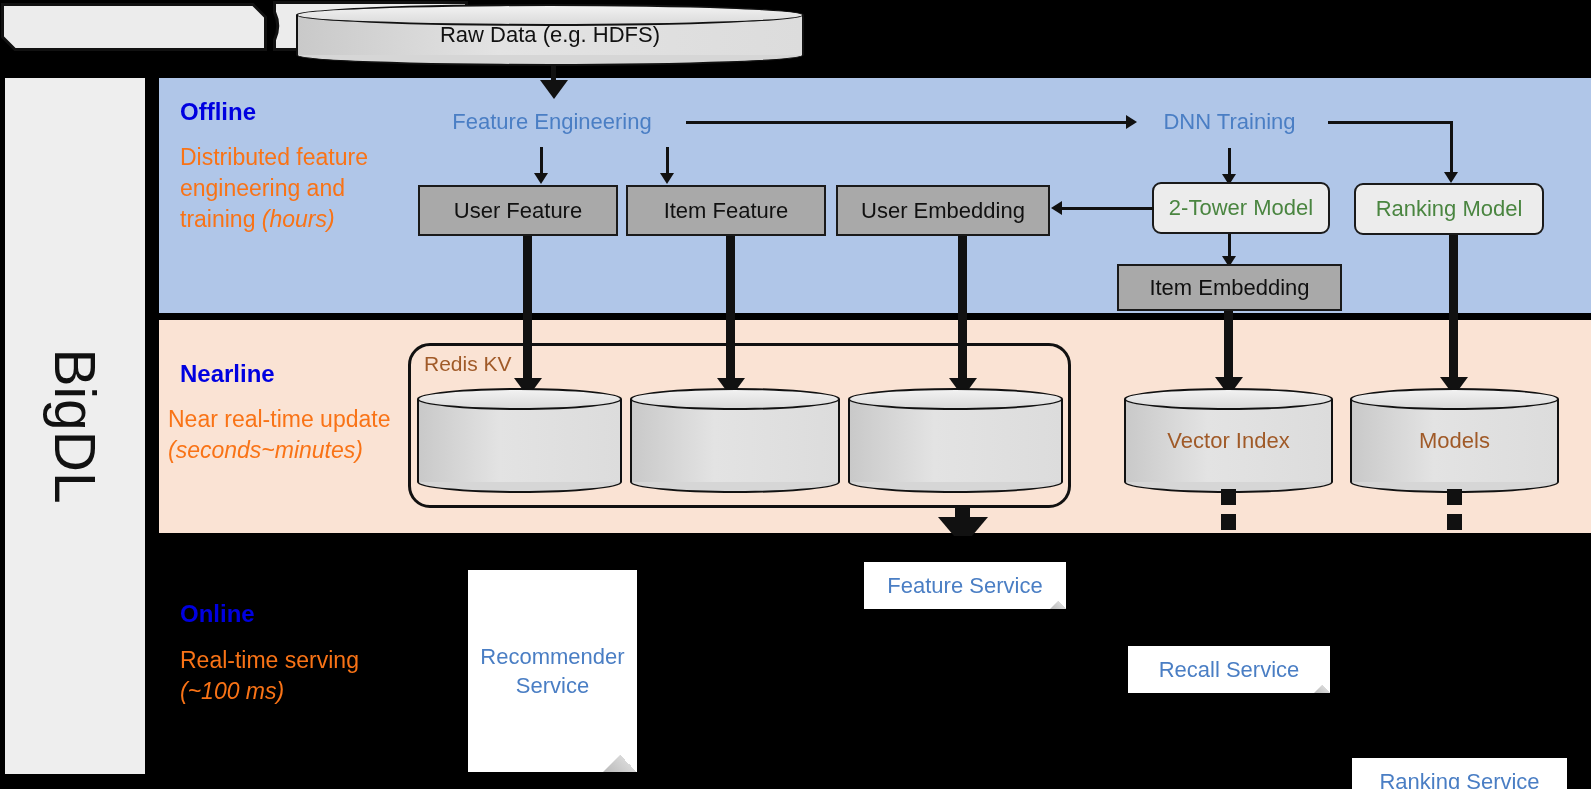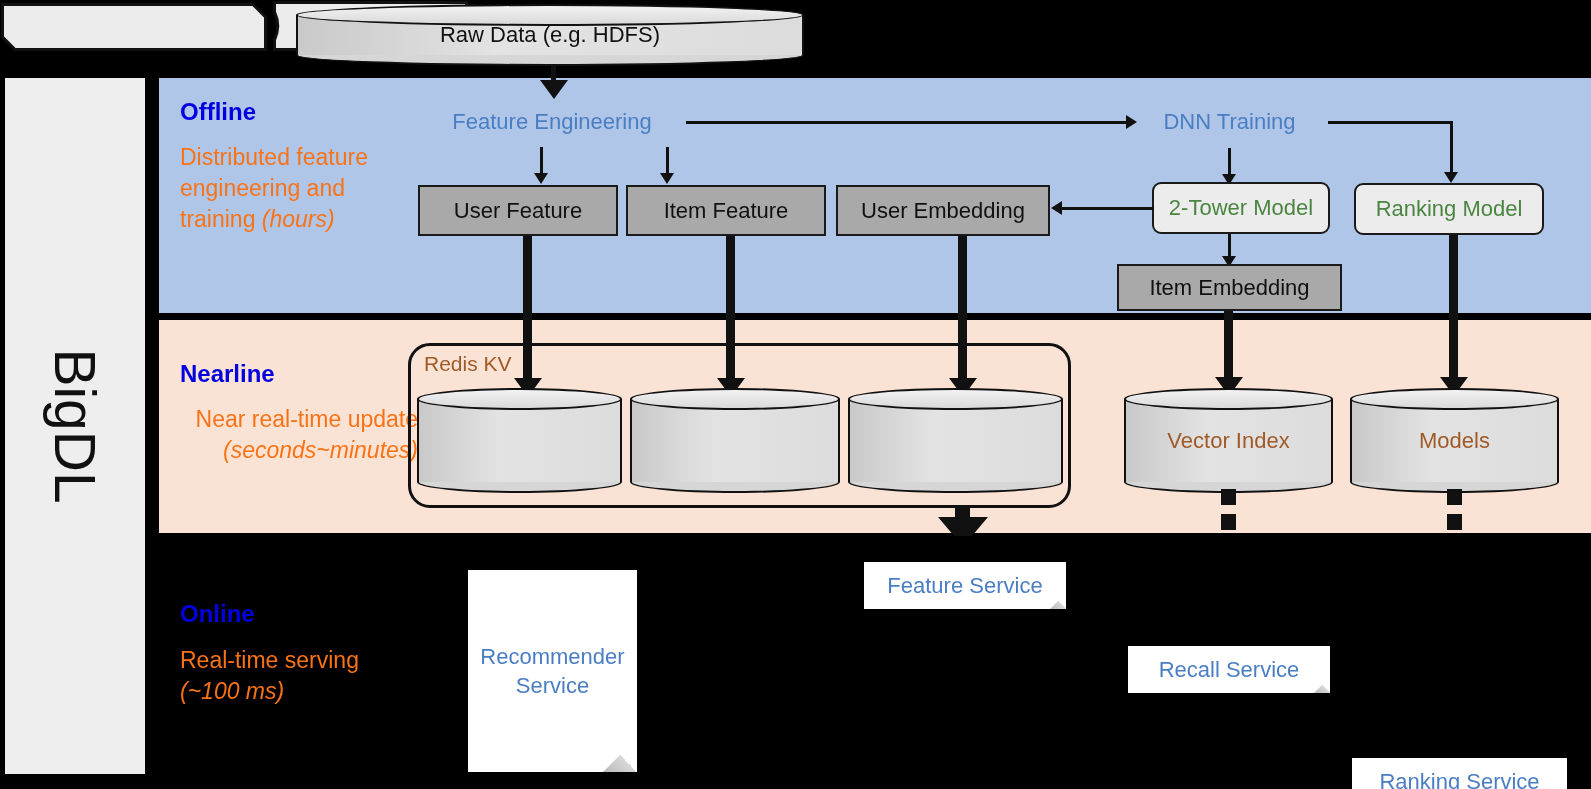--- a/index.html
+++ b/index.html
@@ -18,21 +18,21 @@
     font-size:57px;color:#111;white-space:nowrap;letter-spacing:0px;}
 
   
   .band-title{position:absolute;color:#0000e0;font-size:24px;font-weight:600;}
   .band-desc{position:absolute;color:#f97316;font-size:23px;line-height:31px;width:230px;}
   .band-desc i{font-style:italic;}
 
   #t-offline{left:180px;top:98px;}
   #d-offline{left:180px;top:142px;}
   #t-nearline{left:180px;top:360px;}
-  #d-nearline{left:188px;top:404px;text-align:right;}
+  #d-nearline{left:168px;top:404px;}
   #t-online{left:180px;top:600px;}
   #d-online{left:180px;top:645px;}
 
   
   .node{position:absolute;box-sizing:border-box;display:flex;align-items:center;
     justify-content:center;text-align:center;}
 
   .gray-box{background:#a9a9a9;border:2.5px solid #1a1a1a;color:#111;font-size:22px;}
   .model-box{background:#ececec;border:2.5px solid #1a1a1a;border-radius:9px;color:#4a8540;font-size:22px;}
 

